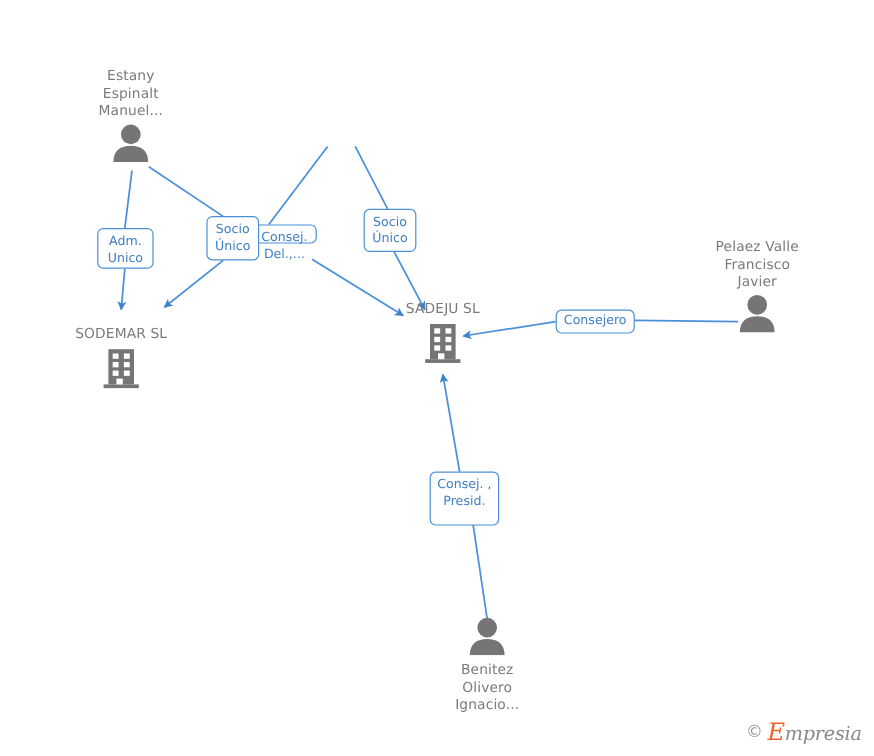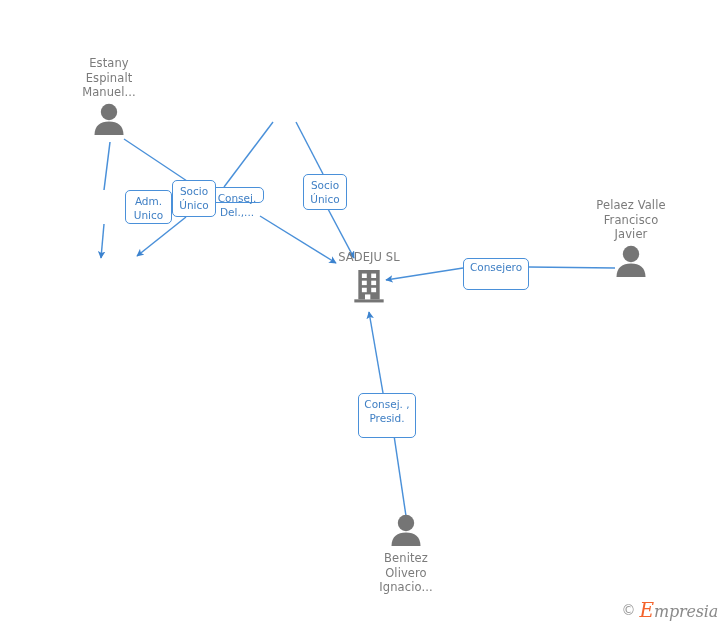--- a/index.html
+++ b/index.html
@@ -134,42 +134,62 @@
 Espinalt
 Manuel...</div>
     <span class="icon-wrap">
       <svg width="34" height="32" viewBox="0 0 34 32" xmlns="http://www.w3.org/2000/svg" style="margin-top:3px;">
         <circle cx="17" cy="9" r="8.2" fill="#757575"></circle>
         <path d="M 2.5 32 C 2.5 22.5 8.5 18.5 17 18.5 C 25.5 18.5 31.5 22.5 31.5 32 Z" fill="#757575"></path>
       </svg>
     </span>
   </div>
 
-
-  <div class="node" style="left:309px; top:250px;">
-    <div class="caption">SADEJU SL</div>
+  <div class="node" style="left:41px; top:271px;">
+    <div class="caption">SODEMAR SL</div>
     <span class="icon-wrap">
       <svg width="32" height="36" viewBox="0 0 36 40" xmlns="http://www.w3.org/2000/svg" style="margin-top:3px;">
         <g fill="#757575">
           <rect x="6" y="2" width="24" height="33"></rect>
           <rect x="1.5" y="35" width="33" height="3.5"></rect>
         </g>
         <g fill="#ffffff">
           <rect x="10" y="6" width="5.5" height="5"></rect>
           <rect x="20.5" y="6" width="5.5" height="5"></rect>
           <rect x="10" y="14" width="5.5" height="5"></rect>
           <rect x="20.5" y="14" width="5.5" height="5"></rect>
           <rect x="10" y="22" width="5.5" height="5"></rect>
           <rect x="20.5" y="22" width="5.5" height="5"></rect>
           <rect x="13.5" y="29.5" width="6" height="5.5"></rect>
         </g>
       </svg>
     </span>
   </div>
 
+  <div class="node" style="left:309px; top:250px;">
+    <div class="caption">SADEJU SL</div>
+    <span class="icon-wrap">
+      <svg width="32" height="36" viewBox="0 0 36 40" xmlns="http://www.w3.org/2000/svg" style="margin-top:3px;">
+        <g fill="#757575">
+          <rect x="6" y="2" width="24" height="33"></rect>
+          <rect x="1.5" y="35" width="33" height="3.5"></rect>
+        </g>
+        <g fill="#ffffff">
+          <rect x="10" y="6" width="5.5" height="5"></rect>
+          <rect x="20.5" y="6" width="5.5" height="5"></rect>
+          <rect x="10" y="14" width="5.5" height="5"></rect>
+          <rect x="20.5" y="14" width="5.5" height="5"></rect>
+          <rect x="10" y="22" width="5.5" height="5"></rect>
+          <rect x="20.5" y="22" width="5.5" height="5"></rect>
+          <rect x="13.5" y="29.5" width="6" height="5.5"></rect>
+        </g>
+      </svg>
+    </span>
+  </div>
+
   <div class="node" style="left:571px; top:198px;">
     <div class="caption">Pelaez Valle
 Francisco
 Javier</div>
     <span class="icon-wrap">
       <svg width="34" height="32" viewBox="0 0 34 32" xmlns="http://www.w3.org/2000/svg" style="margin-top:3px;">
         <circle cx="17" cy="9" r="8.2" fill="#757575"></circle>
         <path d="M 2.5 32 C 2.5 22.5 8.5 18.5 17 18.5 C 25.5 18.5 31.5 22.5 31.5 32 Z" fill="#757575"></path>
       </svg>
     </span>
@@ -180,33 +200,33 @@
       <svg width="34" height="32" viewBox="0 0 34 32" xmlns="http://www.w3.org/2000/svg">
         <circle cx="17" cy="9" r="8.2" fill="#757575"></circle>
         <path d="M 2.5 32 C 2.5 22.5 8.5 18.5 17 18.5 C 25.5 18.5 31.5 22.5 31.5 32 Z" fill="#757575"></path>
       </svg>
     </span>
     <div class="caption" style="margin-top:5px;">Benitez
 Olivero
 Ignacio...</div>
   </div>
 
-  <div class="rel" style="left:81px; top:190px; width:47px; height:34px;margin-left:44px;">Adm.
+  <div class="rel" style="left:81px; top:190px; width:47px; height:34px;">Adm.
 Unico</div>
 
   <div class="rel" style="left:210px; top:187px; width:54px; height:16px;">Consej.
 Del.,...</div>
 
   <div class="rel" style="left:172px; top:180px; width:44px; height:37px;">Socio
 Único</div>
 
   <div class="rel" style="left:303px; top:174px; width:44px; height:36px;">Socio
 Único</div>
 
-  <div class="rel" style="left:463px; top:258px; width:66px; height:32px; line-height:13px; padding-top:2px;">Consejero</div>
+  <div class="rel" style="left:463px; top:258px; width:66px; height:20px; line-height:13px; padding-top:2px;">Consejero</div>
 
   <div class="rel" style="left:358px; top:393px; width:58px; height:45px;">Consej. ,
 Presid.</div>
 
   <div id="watermark">
     <span class="wm-c">©</span>
     <span class="wm-name"><span class="wm-e">E</span><span>mpresia</span></span>
   </div>
 
 </div>

